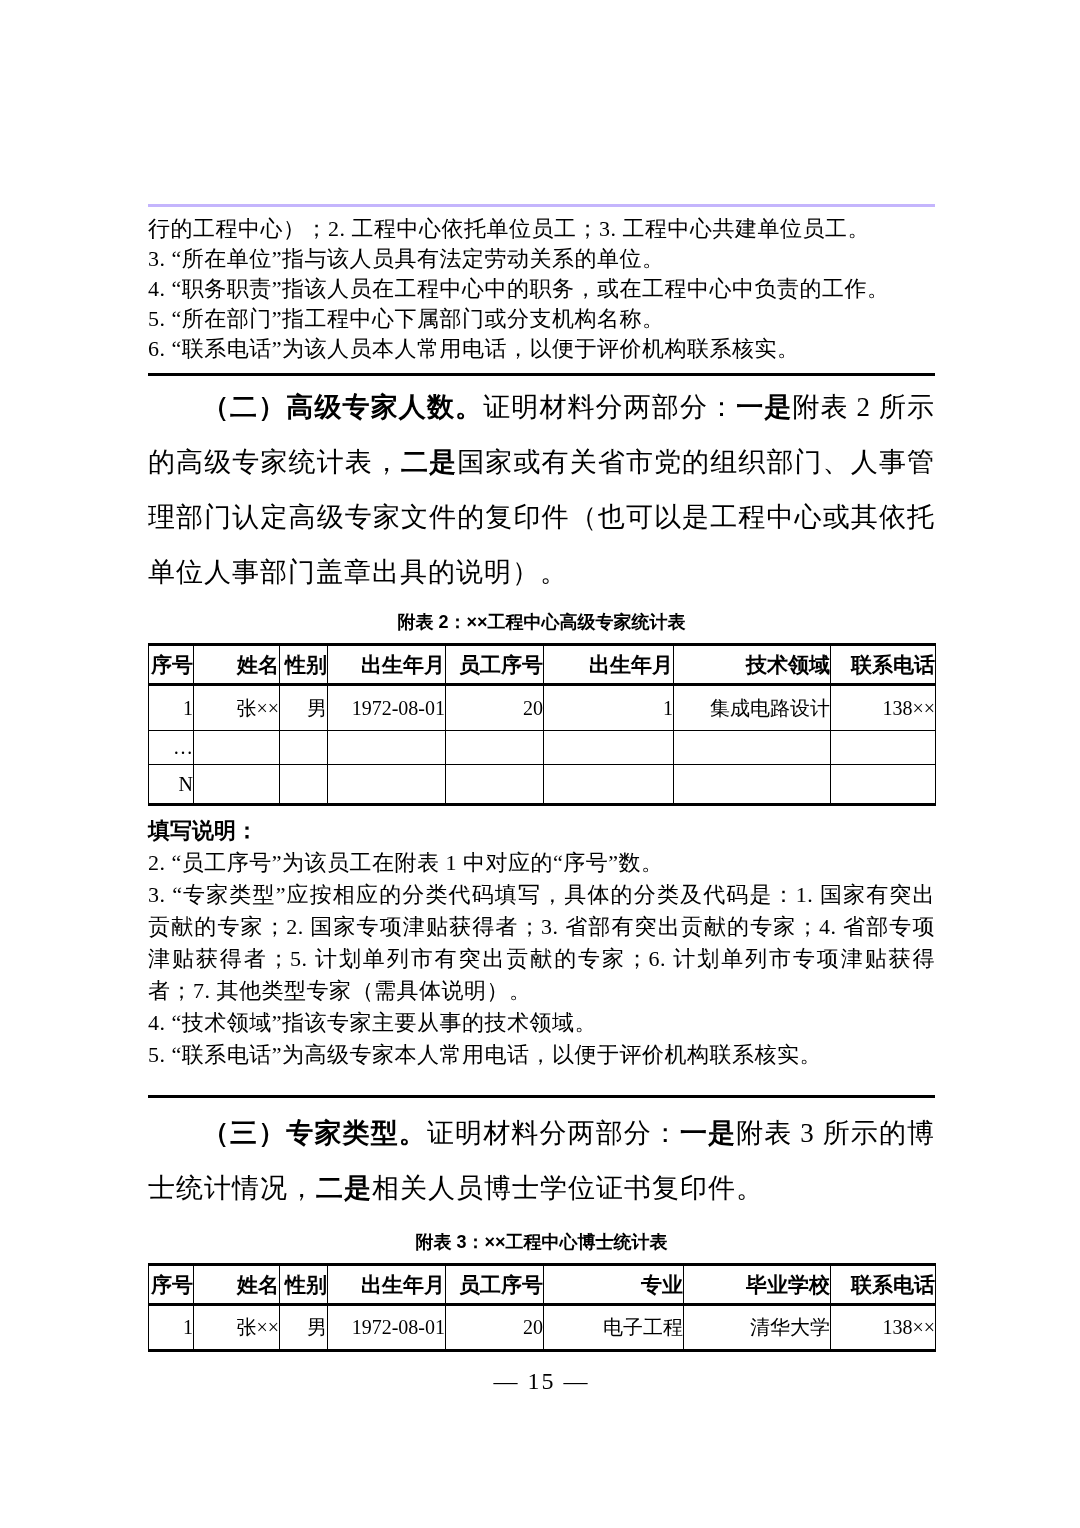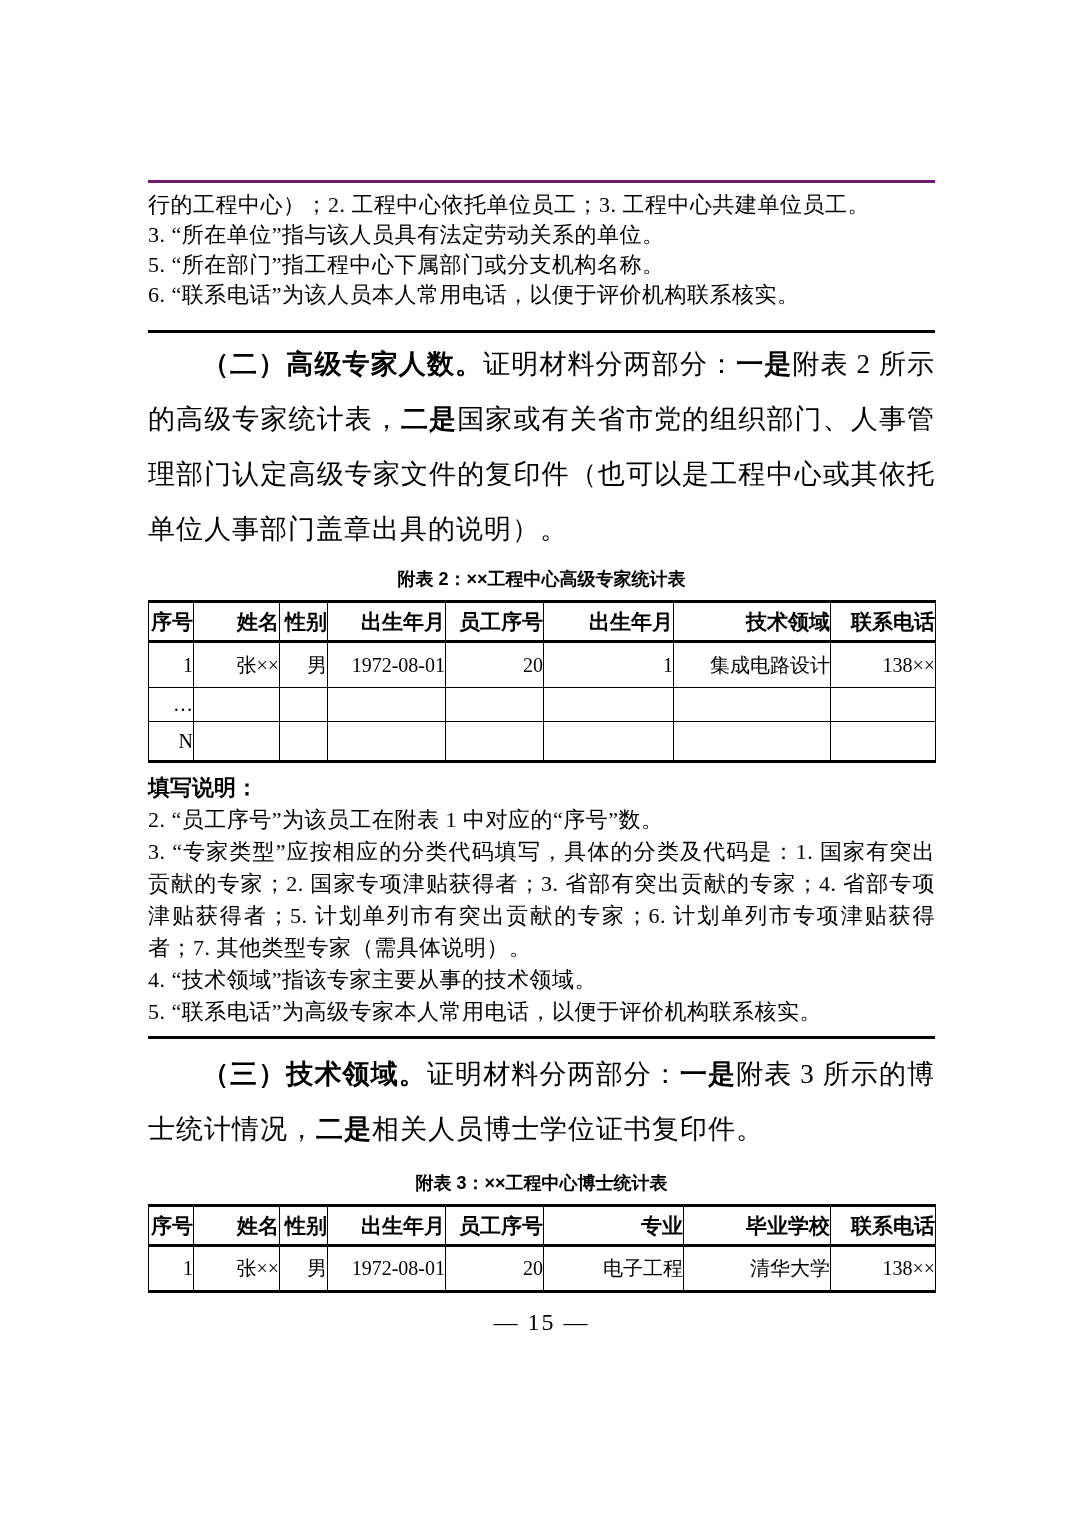--- a/index.html
+++ b/index.html
@@ -15,23 +15,24 @@
   }
   .content {
     position: absolute;
     left: 148px;
     top: 180px;
     width: 787px;
   }
 
   
   .notes-block {
-    border-top: 3px solid #701a75;
-    border-bottom: 3px solid #000;
-    padding: 7px 0 20px 0;
+    border-top: 3px solid #c4b5fd;
+    border-bottom: 3px solid #000;
+    padding: 7px 0 9px 0;
+    margin-top: 24px;
   }
   .note-line {
     font-size: 22px;
     line-height: 30px;
     white-space: nowrap;
     letter-spacing: 0.5px;
   }
 
   
   .body-para {
@@ -78,21 +79,21 @@
   }
   table.data-table td { font-size: 20px; }
   .row-data td { height: 46px; }
   .row-dots td { height: 34px; font-size: 16px; }
   .row-n td { height: 40px; }
 
   
   .fill-notes {
     margin-top: 8px;
     border-bottom: 3px solid #000;
-    padding-bottom: 8px;
+    padding-bottom: 24px;
   }
   .fill-notes-heading {
     font-family: "Liberation Sans", sans-serif;
     font-weight: bold;
     font-size: 22px;
     line-height: 33px;
   }
   .fill-note-item {
     font-size: 22px;
     line-height: 32px;
@@ -110,20 +111,21 @@
 </style>
 </head>
 <body>
 
 <div class="page">
   <div class="content">
 
     <div class="notes-block">
       <div class="note-line">行的工程中心）；2. 工程中心依托单位员工；3. 工程中心共建单位员工。</div>
       <div class="note-line">3. “所在单位”指与该人员具有法定劳动关系的单位。</div>
+      <div class="note-line">4. “职务职责”指该人员在工程中心中的职务，或在工程中心中负责的工作。</div>
       <div class="note-line">5. “所在部门”指工程中心下属部门或分支机构名称。</div>
       <div class="note-line">6. “联系电话”为该人员本人常用电话，以便于评价机构联系核实。</div>
     </div>
 
     <p class="body-para"><span class="seg-kai-bold">（二）高级专家人数。</span><span>证明材料分两部分：</span><span class="seg-hei-bold">一是</span><span>附表 2 所示的高级专家统计表，</span><span class="seg-hei-bold">二是</span><span>国家或有关省市党的组织部门、人事管理部门认定高级专家文件的复印件（也可以是工程中心或其依托单位人事部门盖章出具的说明）。</span></p>
 
     <div class="table-title">附表 2：××工程中心高级专家统计表</div>
 
     <table class="data-table">
       <colgroup>
@@ -183,21 +185,21 @@
     </table>
 
     <div class="fill-notes">
       <div class="fill-notes-heading">填写说明：</div>
       <div class="fill-note-item">2. “员工序号”为该员工在附表 1 中对应的“序号”数。</div>
       <div class="fill-note-item">3. “专家类型”应按相应的分类代码填写，具体的分类及代码是：1. 国家有突出贡献的专家；2. 国家专项津贴获得者；3. 省部有突出贡献的专家；4. 省部专项津贴获得者；5. 计划单列市有突出贡献的专家；6. 计划单列市专项津贴获得者；7. 其他类型专家（需具体说明）。</div>
       <div class="fill-note-item">4. “技术领域”指该专家主要从事的技术领域。</div>
       <div class="fill-note-item">5. “联系电话”为高级专家本人常用电话，以便于评价机构联系核实。</div>
     </div>
 
-    <p class="body-para" style="margin-top:8px"><span class="seg-kai-bold">（三）技术领域。</span><span>证明材料分两部分：</span><span class="seg-hei-bold">一是</span><span>附表 3 所示的博士统计情况，</span><span class="seg-hei-bold">二是</span><span>相关人员博士学位证书复印件。</span></p>
+    <p class="body-para" style="margin-top:8px"><span class="seg-kai-bold">（三）专家类型。</span><span>证明材料分两部分：</span><span class="seg-hei-bold">一是</span><span>附表 3 所示的博士统计情况，</span><span class="seg-hei-bold">二是</span><span>相关人员博士学位证书复印件。</span></p>
 
     <div class="table-title" style="margin-top:14px">附表 3：××工程中心博士统计表</div>
 
     <table class="data-table">
       <colgroup>
         <col style="width:45px">
           <col style="width:86px">
           <col style="width:48px">
           <col style="width:118px">
         <col style="width:98px">

